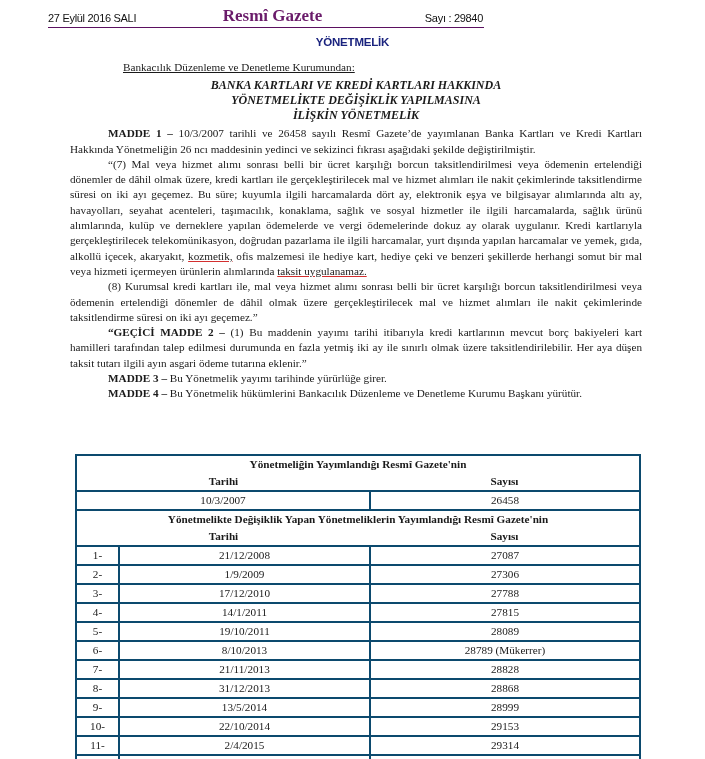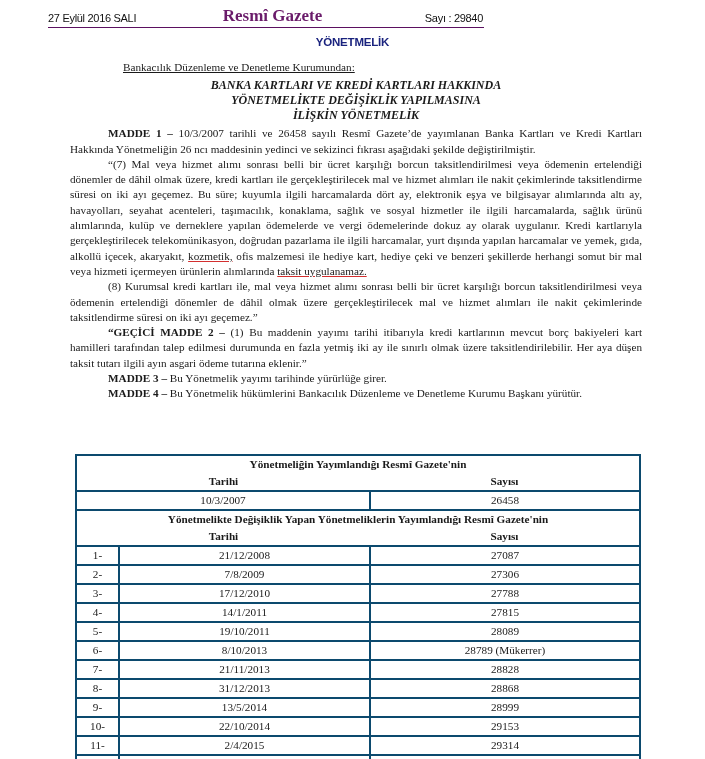--- a/index.html
+++ b/index.html
@@ -75,21 +75,21 @@
       <td colspan="2" class="b noborder-t" style="border-right:none;">Tarihi</td>
       <td class="b noborder-t" style="border-left:none;">Sayısı</td>
     </tr>
   <tr>
         <td class="num">1-</td>
         <td class="date">21/12/2008</td>
         <td>27087</td>
       </tr>
       <tr>
         <td class="num">2-</td>
-        <td class="date">7/8/2009</td>
+        <td class="date">1/9/2009</td>
         <td>27306</td>
       </tr>
       <tr>
         <td class="num">3-</td>
         <td class="date">17/12/2010</td>
         <td>27788</td>
       </tr>
       <tr>
         <td class="num">4-</td>
         <td class="date">14/1/2011</td>

